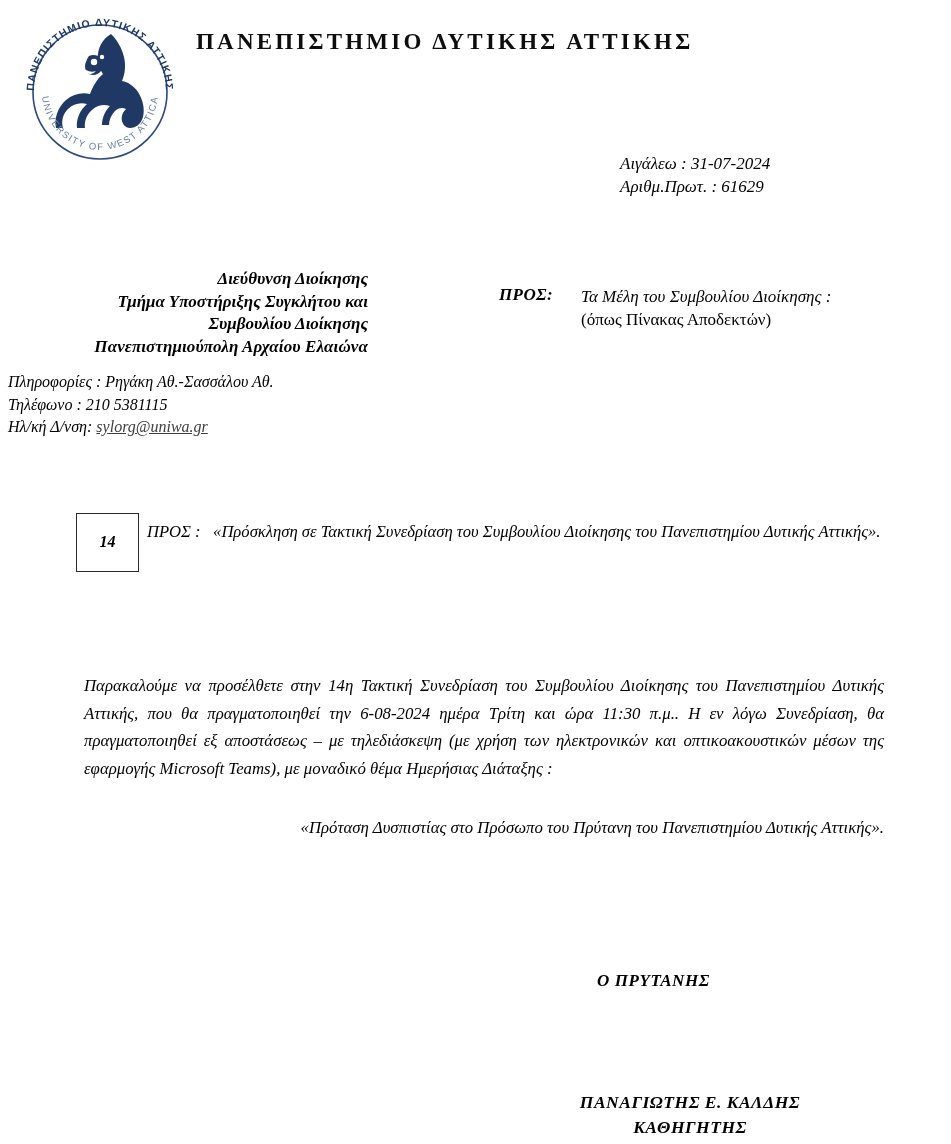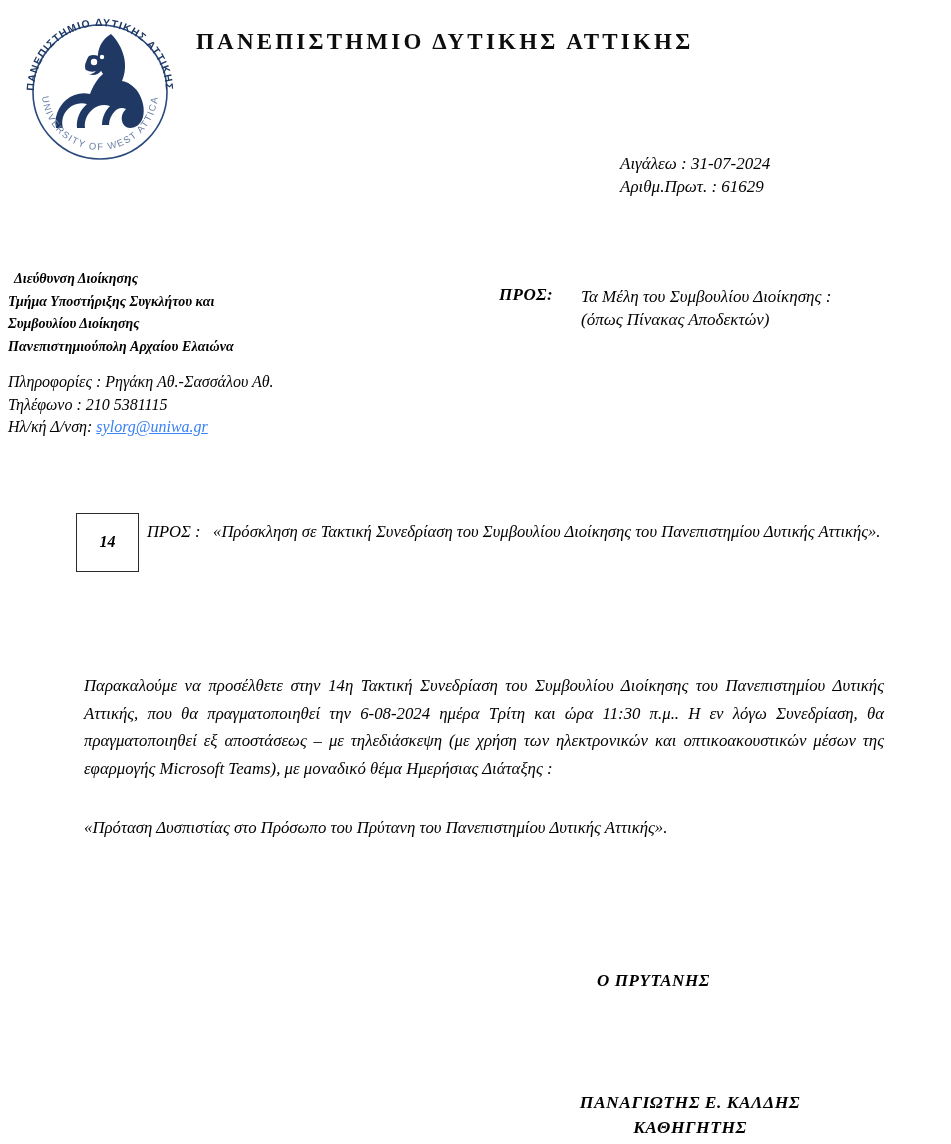--- a/index.html
+++ b/index.html
@@ -64,40 +64,40 @@
   }
 
   
   #dept-block {
     position: absolute;
     left: 8px;
     top: 268px;
     width: 360px;
     font-style: italic;
     font-weight: bold;
-    font-size: 14px;
+    font-size: 17px;
     line-height: 22.5px;
-    text-align: left;
+    text-align: right;
   }
   #dept-block .l1 { padding-left: 6px; }
   #dept-block .l4 { letter-spacing: 0.1px; }
 
   
   #contact-block {
     position: absolute;
     left: 8px;
     top: 371px;
     font-style: italic;
     font-size: 16px;
     line-height: 22.5px;
     white-space: nowrap;
   }
   #contact-block .row { display: block; }
   #email-link {
-    color: #3b82f6;
+    color: #404040;
     text-decoration: underline;
     font-style: italic;
   }
 
   
   #pros-block {
     position: absolute;
     left: 499px;
     top: 285px;
     font-size: 17px;
@@ -117,21 +117,20 @@
     top: 0;
     line-height: 23px;
   }
   #pros-main {
     display: block;
     font-weight: normal;
     font-style: italic;
   }
   #pros-sub {
     display: block;
-    font-style: italic;
     font-weight: normal;
   }
 
   
   #subject-number-box {
     position: absolute;
     left: 76px;
     top: 513px;
     width: 63px;
     height: 59px;
@@ -173,20 +172,21 @@
 
   
   #agenda-item {
     position: absolute;
     left: 84px;
     top: 815px;
     width: 800px;
     font-size: 16.8px;
     font-style: italic;
     line-height: 26px;
+    text-align: right;
   }
 
   
   #signature-role {
     position: absolute;
     left: 597px;
     top: 971px;
     font-size: 17px;
     font-weight: bold;
     font-style: italic;

